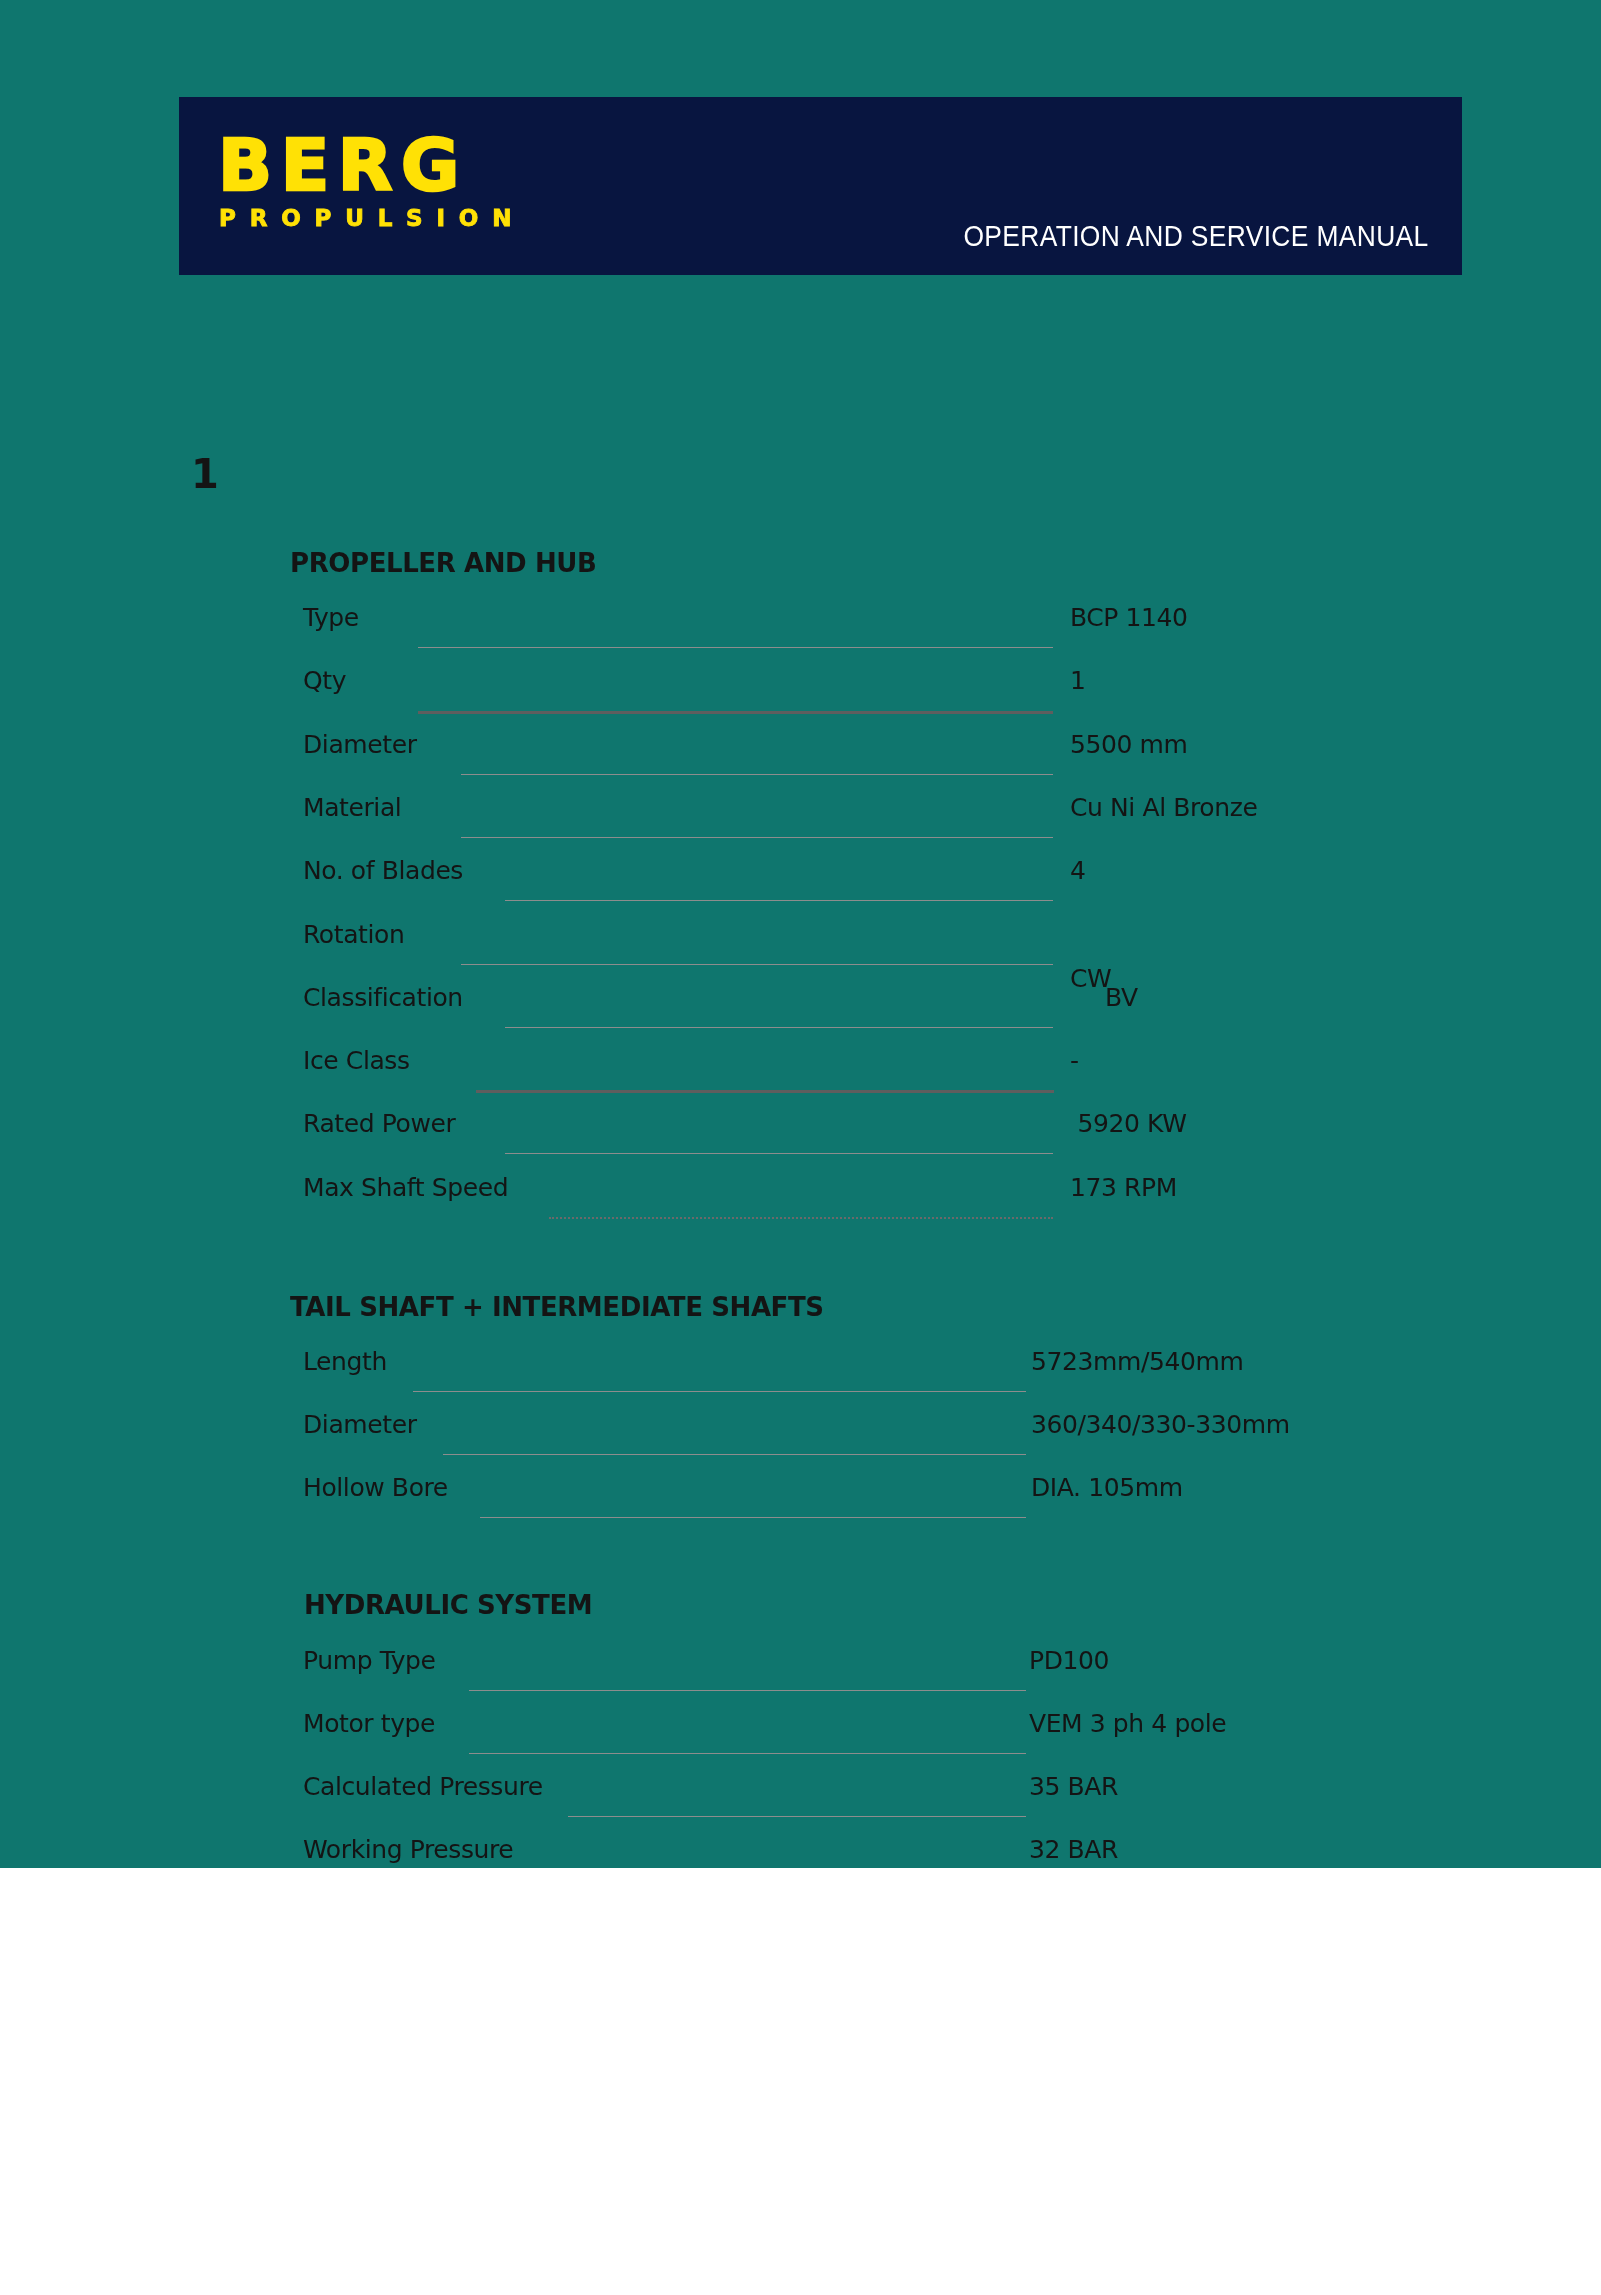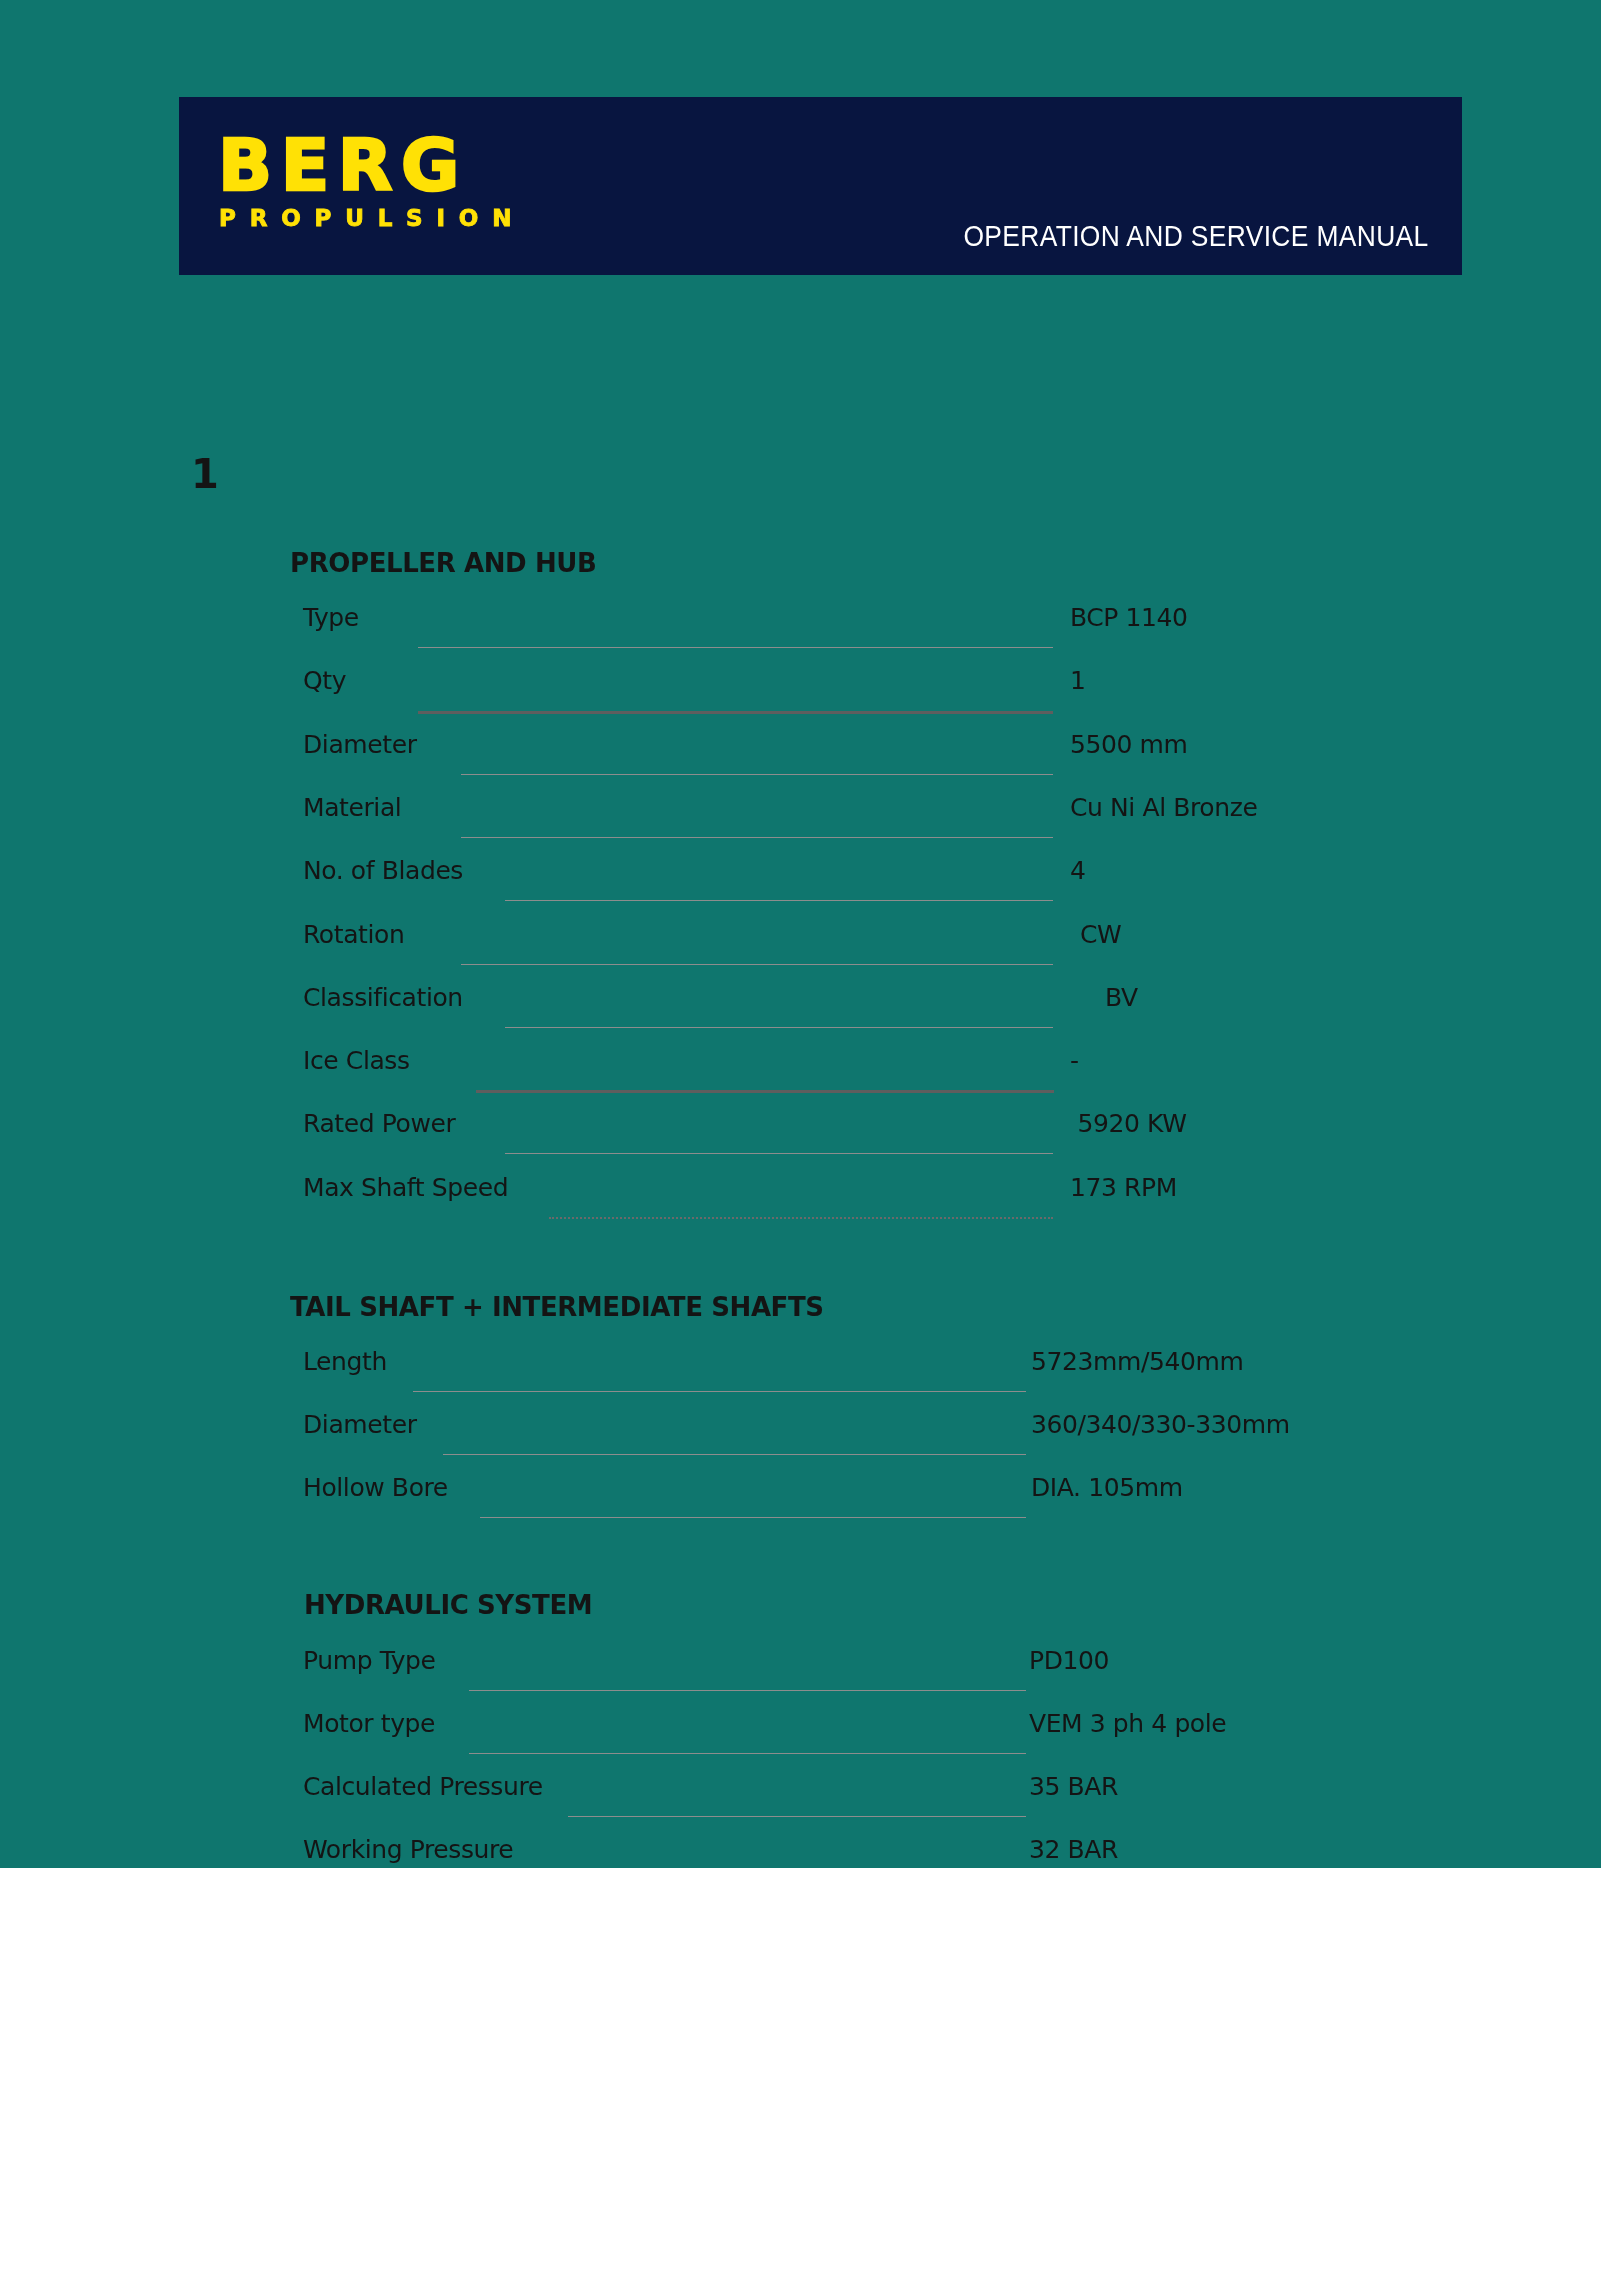--- a/index.html
+++ b/index.html
@@ -133,21 +133,21 @@
       <div class="spec-label" style="top: 731px;">Diameter</div>
       <div class="spec-value" style="top: 731px; left: 1070px;">5500 mm</div>
       <div class="spec-line solid" style="top: 774px; left: 461px; width: 592px;"></div>
       <div class="spec-label" style="top: 794px;">Material</div>
       <div class="spec-value" style="top: 794px; left: 1070px;">Cu Ni Al Bronze</div>
       <div class="spec-line solid" style="top: 837px; left: 461px; width: 592px;"></div>
       <div class="spec-label" style="top: 857px;">No. of Blades</div>
       <div class="spec-value" style="top: 857px; left: 1070px;">4</div>
       <div class="spec-line solid" style="top: 900px; left: 505px; width: 548px;"></div>
       <div class="spec-label" style="top: 921px;">Rotation</div>
-      <div class="spec-value" style="top: 921px; left: 1070px; margin-left: 10px;">CW</div>
+      <div class="spec-value" style="top: 965px; left: 1070px;">CW</div>
       <div class="spec-line solid" style="top: 964px; left: 461px; width: 592px;"></div>
       <div class="spec-label" style="top: 984px;">Classification</div>
       <div class="spec-value" style="top: 984px; left: 1070px; margin-left: 35px;">BV</div>
       <div class="spec-line solid" style="top: 1027px; left: 505px; width: 548px;"></div>
       <div class="spec-label" style="top: 1047px;">Ice Class</div>
       <div class="spec-value" style="top: 1047px; left: 1070px;">-</div>
       <div class="spec-line thick" style="top: 1090px; left: 476px; width: 578px;"></div>
       <div class="spec-label" style="top: 1110px;">Rated Power</div>
       <div class="spec-value" style="top: 1110px; left: 1070px;"> 5920 KW</div>
       <div class="spec-line solid" style="top: 1153px; left: 505px; width: 548px;"></div>

